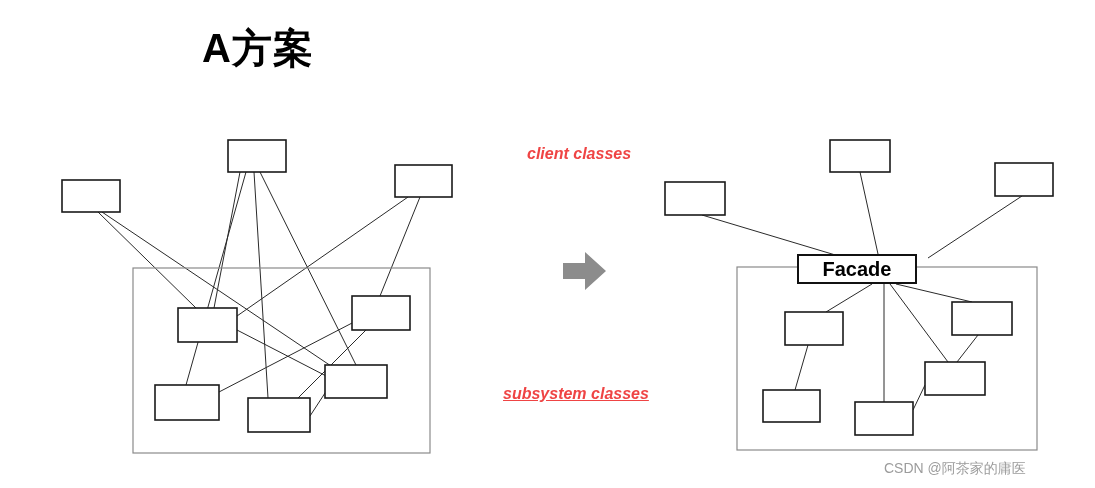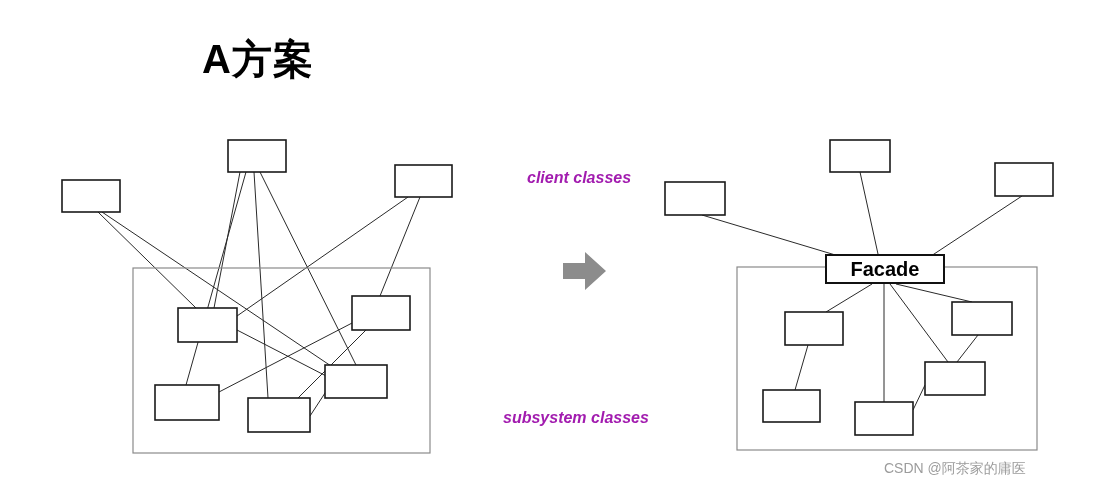--- a/index.html
+++ b/index.html
@@ -8,23 +8,22 @@
     background:var(--background,#ffffff);
     font-family:"Liberation Sans", sans-serif;
     overflow:hidden;
   }
   .abs { position:absolute; }
   .title {
     font-weight:700; font-size:40px; color:#000;
     text-align:center; width:200px; letter-spacing:1px;
   }
   .note {
-    font-style:italic; font-weight:700; font-size:16px; color:#a21caf;
+    font-style:italic; font-weight:700; font-size:16px; color:#ef4444;
     white-space:nowrap;
-    margin-top:24px;
   }
   .facade-box {
     border:2px solid #111; background:#fff;
     display:flex; align-items:center; justify-content:center;
     font-weight:700; font-size:20px; color:#000;
   }
   .watermark { font-size:14px; color:var(--watermark,#9c9c9c); white-space:nowrap; }
   svg.canvas { position:absolute; left:0; top:0; }
   .box { fill:#ffffff; stroke:var(--box-stroke,#1a1a1a); stroke-width:1.6; }
   .container-box { fill:none; stroke:var(--container-stroke,#8a8a8a); stroke-width:1.2; }
@@ -84,24 +83,24 @@
     <rect class="box" x="830" y="140" width="60" height="32"></rect>
     <rect class="box" x="995" y="163" width="58" height="33"></rect>
 
     <rect class="box" x="785" y="312" width="58" height="33"></rect>
     <rect class="box" x="952" y="302" width="60" height="33"></rect>
     <rect class="box" x="925" y="362" width="60" height="33"></rect>
     <rect class="box" x="763" y="390" width="57" height="32"></rect>
     <rect class="box" x="855" y="402" width="58" height="33"></rect>
   </svg>
 
-  <div class="abs title" style="left:158px; top:32px;text-align:center;">A方案</div>
+  <div class="abs title" style="left:158px; top:21px;text-align:center;">A方案</div>
 
   <div class="abs note" style="left:527px; top:145px;">client classes</div>
-  <div class="abs note" style="left:503px; top:385px;">subsystem classes</div>
+  <div class="abs note" style="left:503px; top:385px;text-decoration:underline;">subsystem classes</div>
 
-  <div class="abs facade-box" style="left:825px; top:254px; width:116px; height:26px;">
+  <div class="abs facade-box" style="left:797px; top:254px; width:116px; height:26px;">
     <span>Facade</span>
   </div>
 
   <div class="abs watermark" style="left:884px; top:460px;">CSDN @阿茶家的庸医</div>
 
 </div>
 
 </body></html>

